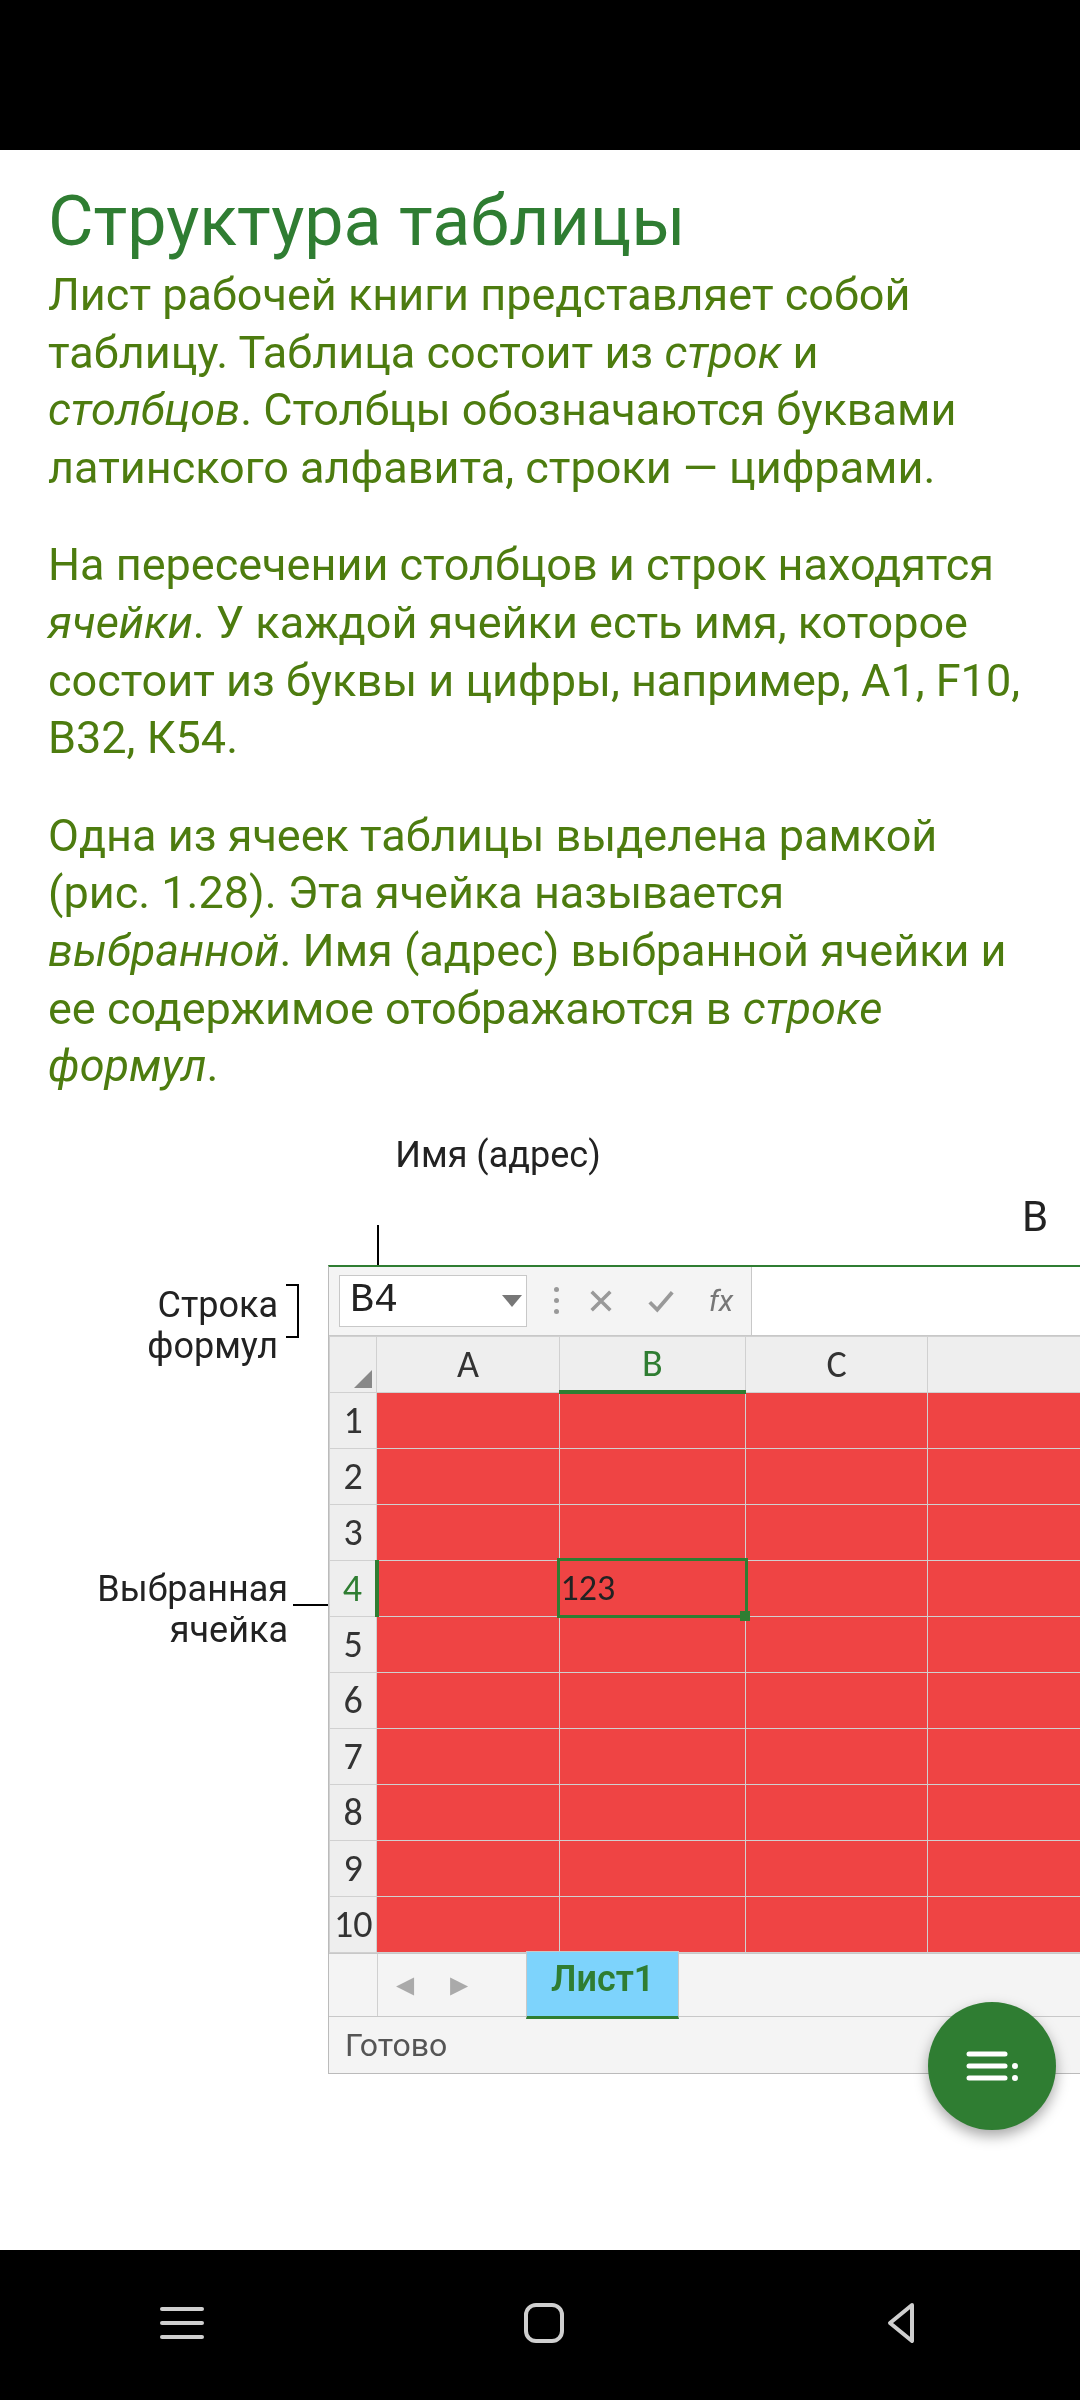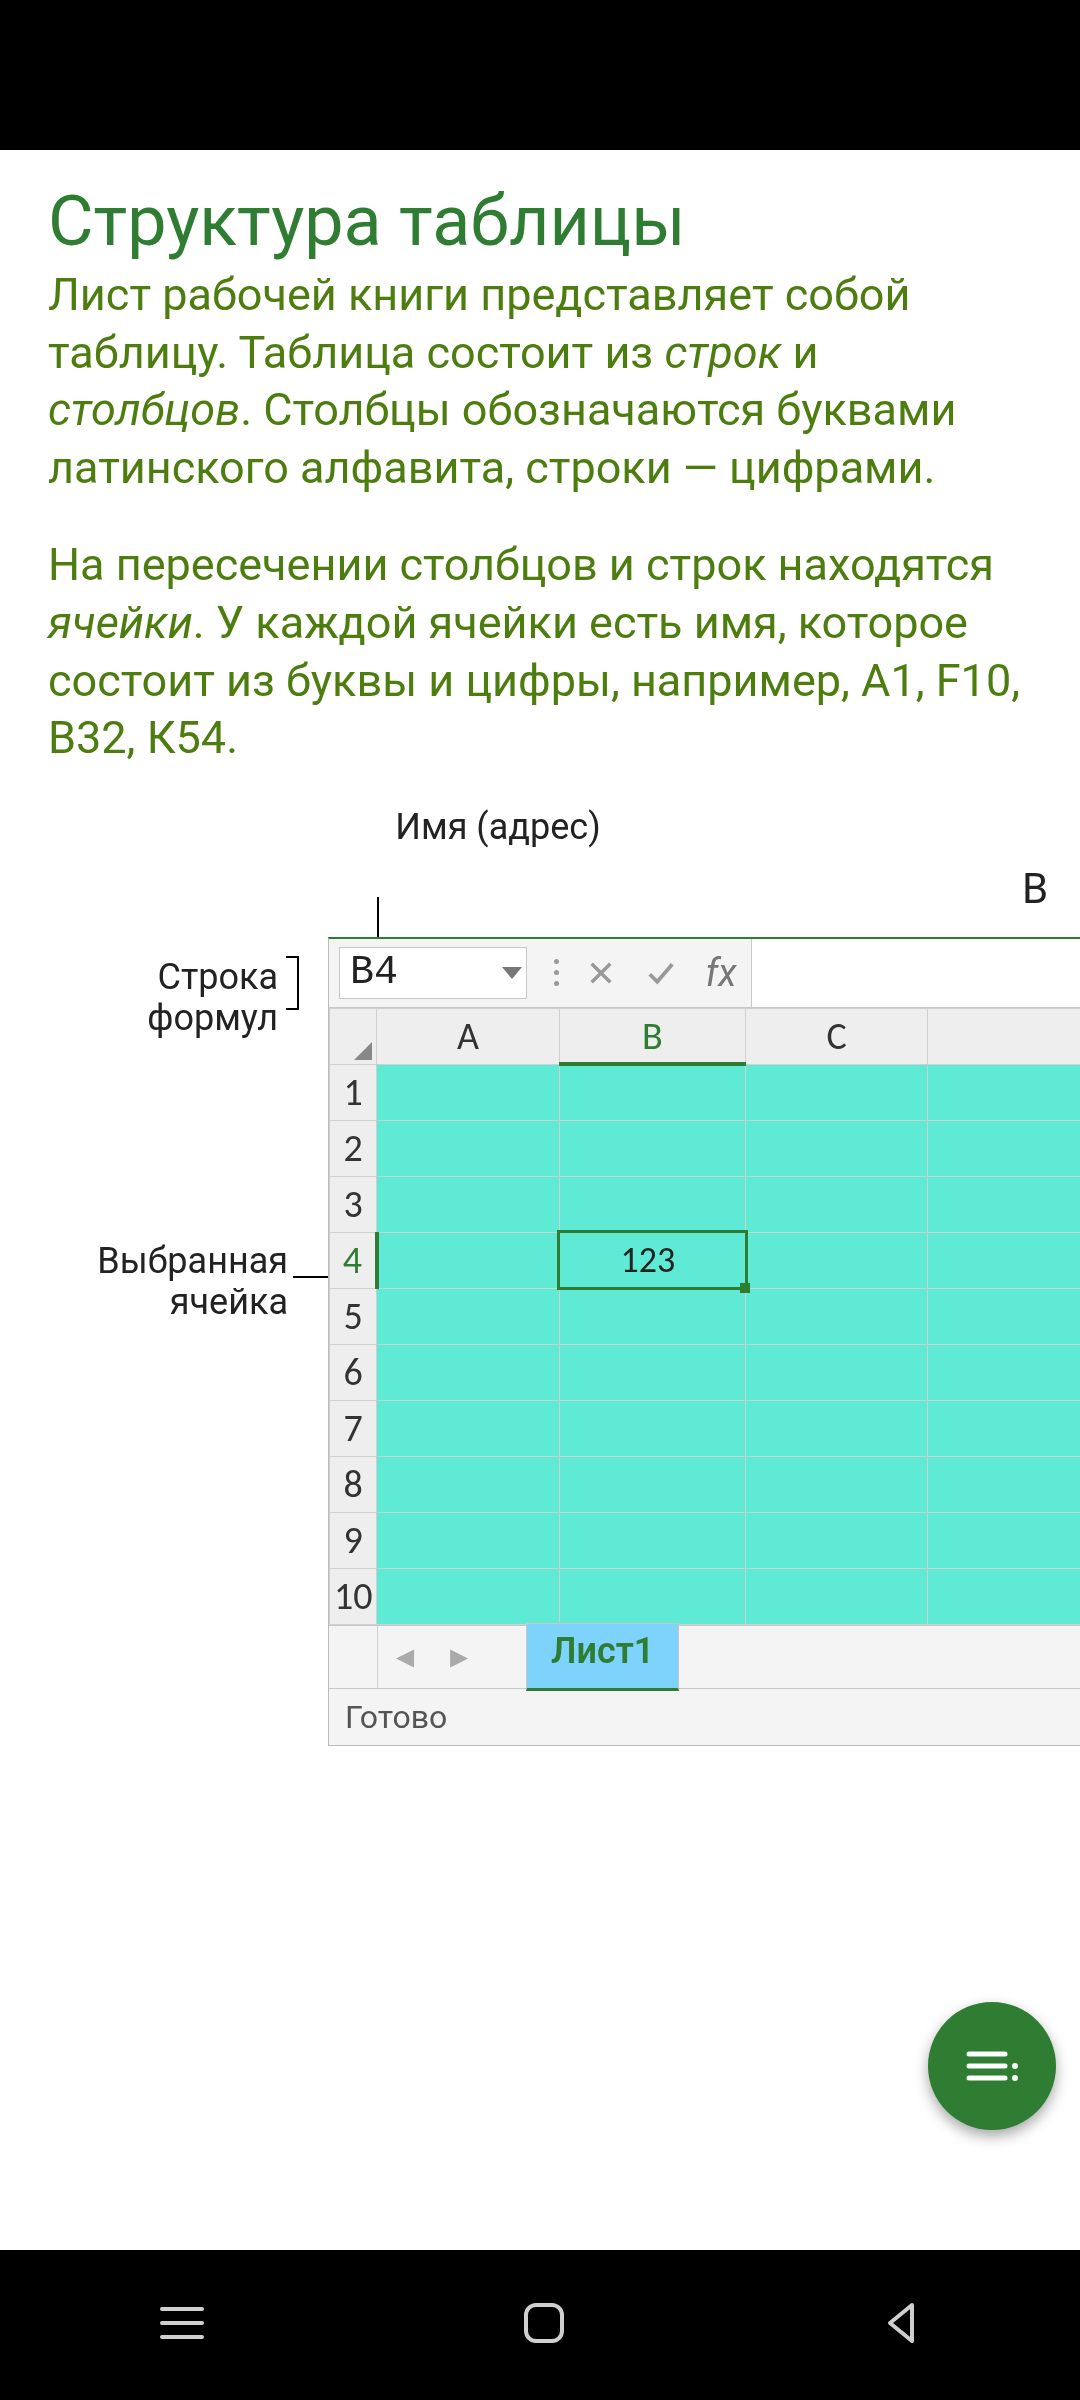--- a/index.html
+++ b/index.html
@@ -109,21 +109,21 @@
   .fb-btn {
     width: 60px;
     display: flex; align-items: center; justify-content: center;
     color: #888;
   }
   .fb-btn svg { display: block; }
   .fb-dots { flex-direction: column; gap: 6px; display:flex; align-items:center; justify-content:center; width:30px; }
   .fb-dots span { width:5px; height:5px; background:#999; border-radius:50%; }
   .fx {
     width: 60px; display:flex; align-items:center; justify-content:center;
-    font-style: italic; color:#777; font-size:38px;
+    font-style: italic; color:#777; font-size:30px;
   }
   .fb-fill { flex: 1; background:#fff; border-left:1px solid #c8c8c8; }
 
   
   table.grid {
     border-collapse: collapse;
     width: 100%;
     font-family: "Calibri", Arial, sans-serif;
   }
   table.grid th, table.grid td {
@@ -144,21 +144,21 @@
   }
   th.corner::after{
     content:"";
     position:absolute; right:4px; bottom:4px;
     width:0;height:0;
     border-left:18px solid transparent;
     border-bottom:18px solid #888;
   }
   th.colh { width: 200px; }
   th.rowh { width: 48px; font-size: 38px; }
-  td.cell { background:#5eead4; font-size:36px; text-align:center; padding-right:10px; }
+  td.cell { background:#ef4444; font-size:36px; text-align:left; padding-right:10px; }
 
   
   th.colh.sel { border-bottom: 4px solid #2f7d32; color:#2f7d32; font-weight:500; }
   
   th.rowh.sel { border-right: 4px solid #2f7d32; color:#2f7d32; font-weight:500; }
 
   
   td.selected {
     position: relative;
     outline: 3px solid #2f7d32;
@@ -227,20 +227,23 @@
     <h1 class="title">Структура таблицы</h1>
 
     <p class="para">
       <span>Лист рабочей книги представляет собой таблицу. Таблица состоит из </span><span class="it">строк</span><span> и </span><span class="it">столбцов</span><span>. Столбцы обозначаются буквами латинского алфавита, строки — цифрами.</span>
     </p>
 
     <p class="para">
       <span>На пересечении столбцов и строк находятся </span><span class="it">ячейки</span><span>. У каждой ячейки есть имя, которое состоит из буквы и цифры, например, А1, F10, В32, К54.</span>
     </p>
 
+    <p class="para">
+      <span>Одна из ячеек таблицы выделена рамкой (рис. 1.28). Эта ячейка называется </span><span class="it">выбранной</span><span>. Имя (адрес) выбранной ячейки и ее содержимое отображаются в </span><span class="it">строке формул</span><span>.</span>
+    </p>
 
     <div class="figure">
 
       <div class="lbl lbl-addr">
         <span>Имя (адрес)</span><br>
       </div>
       <div class="lbl lbl-fbar">
         <span>Строка</span><br>
         <span>формул</span>
       </div>

